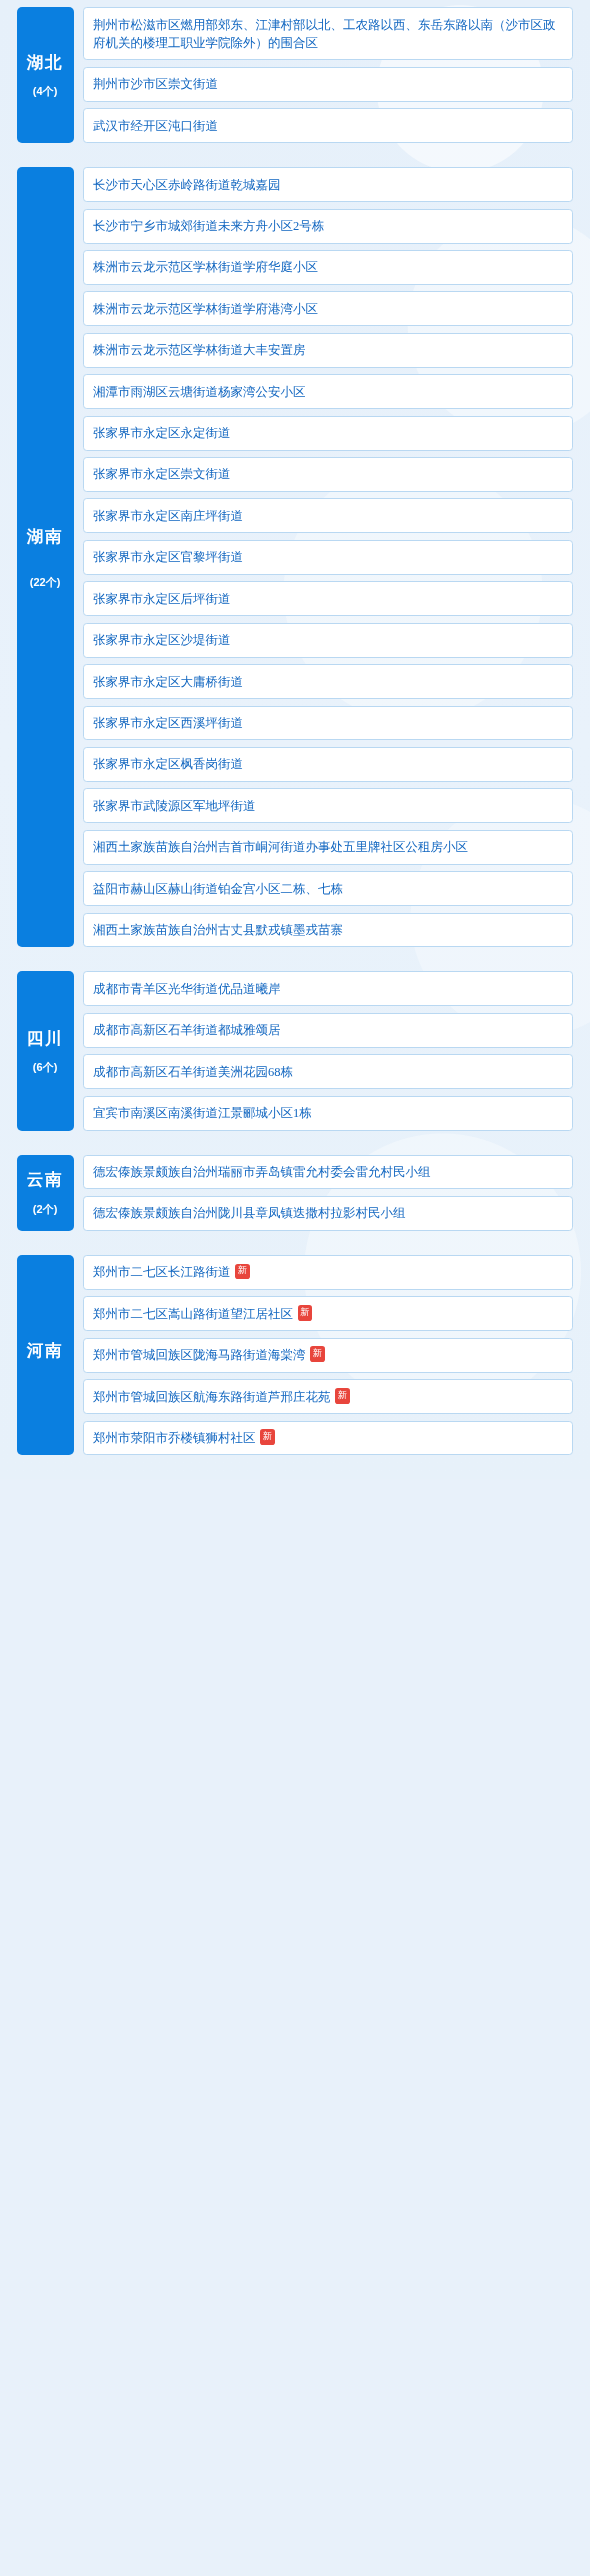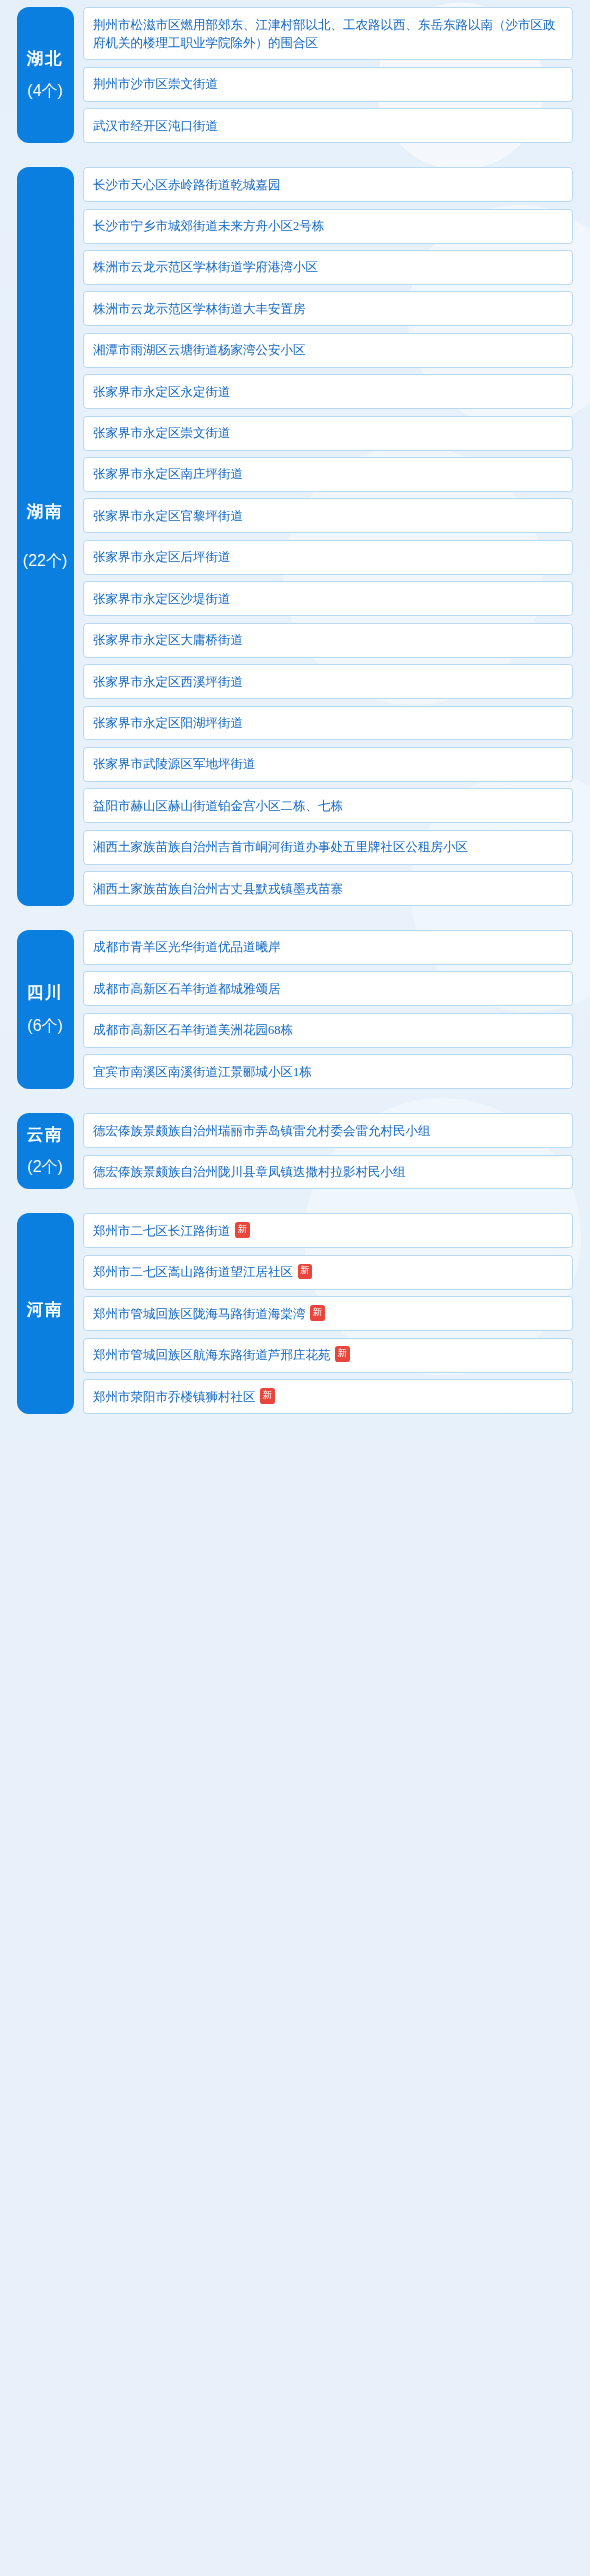--- a/index.html
+++ b/index.html
@@ -30,34 +30,34 @@
     display: flex;
     align-items: stretch;
     margin-bottom: 24px;
   }
   .prov-label {
     width: 57px;
     min-width: 57px;
     margin-left: 16.6px;
     background: #0a7fe0;
     color: #ffffff;
-    border-radius: 12px;
+    border-radius: 5px;
     display: flex;
     flex-direction: column;
     align-items: center;
     justify-content: center;
     font-size: 16.6px;
     font-weight: bold;
     letter-spacing: 1.8px;
     line-height: 1.5;
     padding: 7.4px 0;
   }
   .prov-label .cnt {
-    font-size: 16px;
-    font-weight: normal;
+    font-size: 11px;
+    font-weight: bold;
     letter-spacing: 0;
     margin-top: 7.4px;
   }
   .prov-label.tall .cnt { margin-top: 24px; text-align: center; }
 
   .items {
     flex: 1;
     margin-left: 9.2px;
     margin-right: 16.6px;
     display: flex;
@@ -125,20 +125,23 @@
       <span class="cnt">(22个)</span>
     </div>
     <div class="items">
       <div class="item">
           <span class="txt">长沙市天心区赤岭路街道乾城嘉园</span>
         </div>
       <div class="item">
           <span class="txt">长沙市宁乡市城郊街道未来方舟小区2号栋</span>
         </div>
       <div class="item">
+          <span class="txt">株洲市云龙示范区学林街道学府华庭小区</span>
+        </div>
+      <div class="item">
           <span class="txt">株洲市云龙示范区学林街道学府港湾小区</span>
         </div>
       <div class="item">
           <span class="txt">株洲市云龙示范区学林街道大丰安置房</span>
         </div>
       <div class="item">
           <span class="txt">湘潭市雨湖区云塘街道杨家湾公安小区</span>
         </div>
       <div class="item">
           <span class="txt">张家界市永定区永定街道</span>
@@ -158,30 +161,30 @@
       <div class="item">
           <span class="txt">张家界市永定区沙堤街道</span>
         </div>
       <div class="item">
           <span class="txt">张家界市永定区大庸桥街道</span>
         </div>
       <div class="item">
           <span class="txt">张家界市永定区西溪坪街道</span>
         </div>
       <div class="item">
-          <span class="txt">张家界市永定区阳湖坪街道</span>
+          <span class="txt">张家界市永定区枫香岗街道</span>
         </div>
       <div class="item">
           <span class="txt">张家界市武陵源区军地坪街道</span>
         </div>
       <div class="item">
+          <span class="txt">湘西土家族苗族自治州吉首市峒河街道办事处五里牌社区公租房小区</span>
+        </div>
+      <div class="item">
           <span class="txt">益阳市赫山区赫山街道铂金宫小区二栋、七栋</span>
-        </div>
-      <div class="item">
-          <span class="txt">湘西土家族苗族自治州吉首市峒河街道办事处五里牌社区公租房小区</span>
         </div>
       <div class="item">
           <span class="txt">湘西土家族苗族自治州古丈县默戎镇墨戎苗寨</span>
         </div>
     </div>
   </div>
 
   <div class="group">
     <div class="prov-label">
       <span>四川</span>

